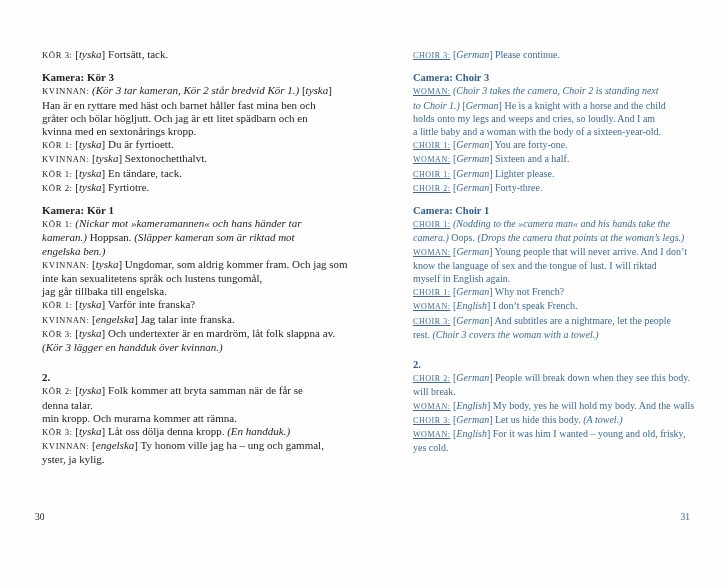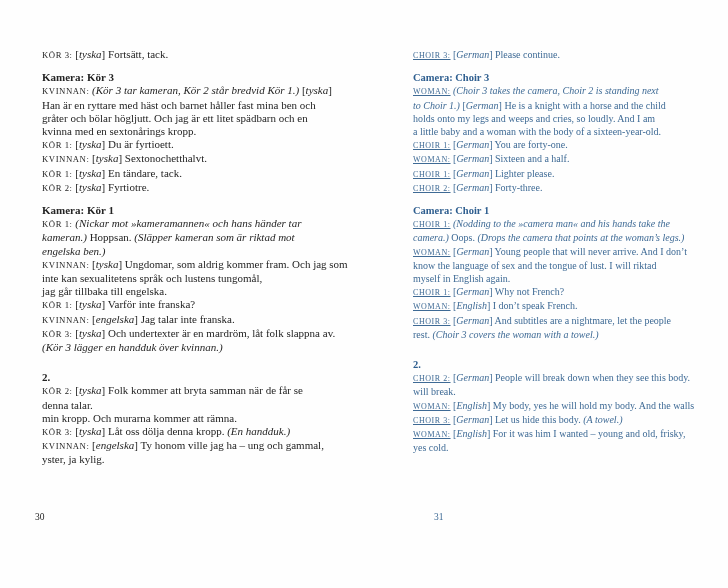--- a/index.html
+++ b/index.html
@@ -57,23 +57,23 @@
   }
   .page.right .sc { font-size: 8px; text-decoration: underline; }
   .it { font-style: italic; }
   .pagenum {
     position: absolute;
     top: 512px;
     font-size: 9.5px;
   }
   .pagenum.left { left: 35px; color: var(--left-color, #222); }
   .pagenum.right {
-    left: 434px;
+    left: 412px;
     width: 278px;
-    text-align: left;
+    text-align: right;
     color: var(--right-color, #3a6691);
   }
 </style>
 </head>
 <body>
 
 <div class="spread">
   <div class="page left" id="page-left">
       <div class="block para">
         <div class="line"><span class="sc">KÖR 3:</span><span class="rm"> [</span><span class="it">tyska</span><span class="rm">] Fortsätt, tack.</span></div>

